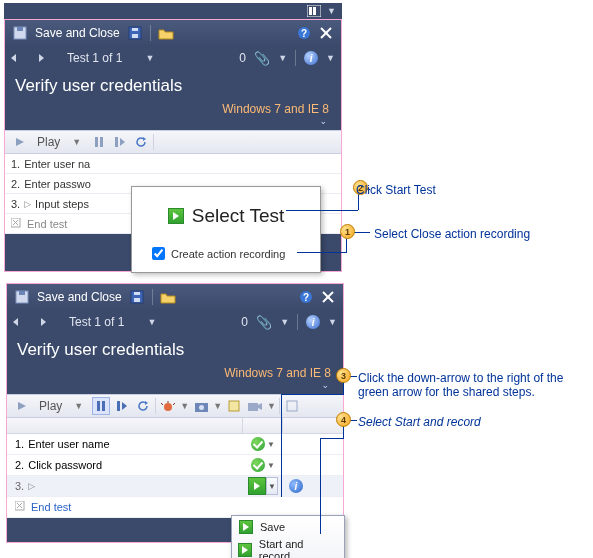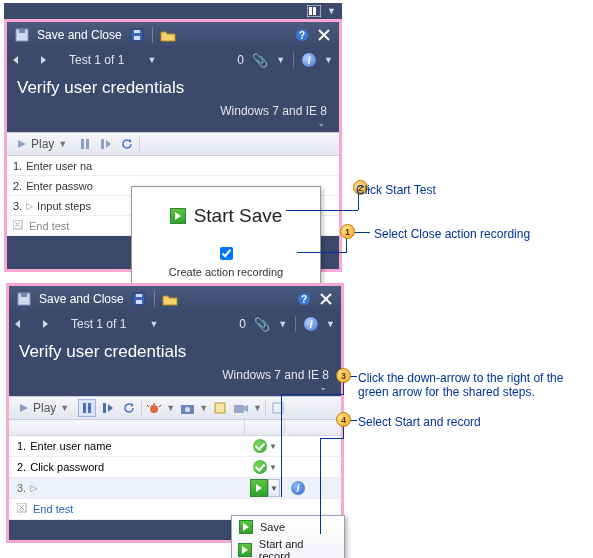--- a/index.html
+++ b/index.html
@@ -1,43 +1,43 @@
 <!DOCTYPE html>
 <html><head>
 <meta charset="utf-8">
 <style>
   * { box-sizing: border-box; margin: 0; padding: 0; }
   body { font-family: "Segoe UI", Tahoma, sans-serif; font-size: 12px; background: #fff; width: 593px; height: 558px; position: relative; }
-  .panel { position: absolute; background: #3b4a6b; border: 3px solid #f9a8d4; }
+  .panel { position: absolute; background: #3b4a6b; border: 1px solid #f9a8d4; }
   .top-trim { position: absolute; height: 16px; background: #3b4a6b; display: flex; align-items: center; justify-content: flex-end; padding: 0 6px; gap: 4px; }
   .titlebar { height: 26px; background: linear-gradient(#4a5a7d,#3b4a6b); display: flex; align-items: center; padding: 0 6px; gap: 6px; color: #fff; }
   .tb-btn { display: inline-flex; align-items: center; justify-content: center; width: 18px; height: 18px; }
   .tb-sep { width: 1px; height: 16px; background: rgba(255,255,255,0.25); }
   .navbar { height: 24px; background: #3b4a6b; display: flex; align-items: center; padding: 0 6px; color: #e0e4ef; gap: 23px; }
   .tri { width: 0; height: 0; }
   .tri-l { border-top: 4px solid transparent; border-bottom: 4px solid transparent; border-right: 5px solid #cfd6e6; }
   .tri-r { border-top: 4px solid transparent; border-bottom: 4px solid transparent; border-left: 5px solid #cfd6e6; }
   .carety { color: #cfd6e6; font-size: 9px; }
   .rzone { margin-left: auto; display: flex; align-items: center; gap: 8px; }
   .title-area { padding: 6px 10px 4px 10px; color: #fff; }
   .title-area .h { font-size: 17px; font-weight: 300; color: #fff; }
   .env-row { text-align: right; padding: 2px 12px 0 0; }
-  .env-row a { color: #e5e5e5; text-decoration: none; font-size: 12px; margin-top: 36px; }
+  .env-row a { color: #fdba74; text-decoration: none; font-size: 12px; margin-top: 36px; }
   .env-chev { text-align: right; padding: 0 14px 4px 0; color: #cfd6e6; font-size: 9px; }
   .toolbar2 { height: 24px; background: linear-gradient(#f5f6fa,#e4e7f0); border-top: 1px solid #c9cee0; border-bottom: 1px solid #c9cee0; display: flex; align-items: center; padding: 0 4px; gap: 3px; }
   .tool { display: inline-flex; align-items: center; justify-content: center; height: 18px; min-width: 18px; padding: 0 2px; color: #555; }
-  .tool.play { color: #555; gap: 4px; padding: 0 6px; }
+  .tool.play { color: #555; gap: 12px; padding: 0 6px; }
   .steps { background: #fff; }
   .step-row { height: 20px; display: flex; align-items: center; padding: 0 6px; border-bottom: 1px solid #ecedf2; color: #333; font-size: 11px; gap: 4px; }
   .step-row.end { color: #888; }
   .step-row .num { color: #333; }
   .popup-start { position: absolute; background: #fff; border: 1px solid #999; box-shadow: 2px 2px 5px rgba(0,0,0,0.25); padding: 18px 20px 12px 20px; }
   .start-row { display: flex; align-items: center; gap: 8px; justify-content: center; }
   .start-label { font-size: 19px; color: #222; }
-  .check-row { margin-top: 20px; display: flex; align-items: center; gap: 6px; font-size: 11px; color: #333; flex-direction: column; }
+  .check-row { margin-top: 20px; display: flex; align-items: center; gap: 6px; font-size: 11px; color: #333; }
   .callout { position: absolute; display: flex; align-items: flex-start; gap: 6px; font-size: 12px; color: #003399; }
   .badge { width: 15px; height: 15px; border-radius: 50%; background: radial-gradient(circle at 30% 30%, #ffe08a, #f5a623); border: 1px solid #c07c00; display: flex; align-items: center; justify-content: center; font-size: 9px; color: #5a3a00; font-weight: bold; }
   .line { position: absolute; background: #003399; height: 1px; }
   .lineV { position: absolute; background: #003399; width: 1px; }
   
   .grid-head { height: 16px; background: linear-gradient(#f7f7fb,#e9ebf2); border-bottom: 1px solid #d4d7e2; display: flex; }
   .grid-head .c1 { width: 236px; border-right: 1px solid #d4d7e2; }
   .grid-head .c2 { width: 40px; border-right: 1px solid #d4d7e2; }
   .grow { height: 21px; display: flex; align-items: center; border-bottom: 1px solid #eceef4; font-size: 11px; }
   .grow .c1 { width: 236px; padding-left: 8px; display: flex; align-items: center; gap: 4px; }
@@ -175,21 +175,21 @@
             <line x1="7" y1="2" x2="2" y2="7" stroke="#a8a8a8"></line>
           </svg></span>
       <span>End test</span>
     </div>
   </div>
 </div>
 
 <div class="popup-start" style="left:131px; top:186px; width:190px;">
   <div class="start-row">
     <span class="green-arrow"></span>
-    <span class="start-label">Start Save</span>
+    <span class="start-label">Select Test</span>
   </div>
   <div class="check-row">
     <input type="checkbox" checked="" style="">
     <span>Create action recording</span>
   </div>
 </div>
 
 <div class="line" style="left:286px; top:210px; width:72px;"></div>
 <div class="lineV" style="left:358px; top:189px; height:21px;"></div>
 <div class="line" style="left:358px; top:189px; width:12px;"></div>
@@ -407,15 +407,15 @@
 
 <div class="callout" style="left:336px; top:368px;">
   <span class="badge">3</span>
 </div>
 <div class="callout" style="left:358px; top:371px; width:226px;">
   <span>Click the down-arrow to the right of the green arrow for the shared steps.</span>
 </div>
 <div class="callout" style="left:336px; top:412px;">
   <span class="badge">4</span>
 </div>
-<div class="callout" style="left:358px; top:415px;">
+<div class="callout" style="left:358px; top:415px;font-style:italic;">
   <span>Select Start and record</span>
 </div>
 
 </body></html>

